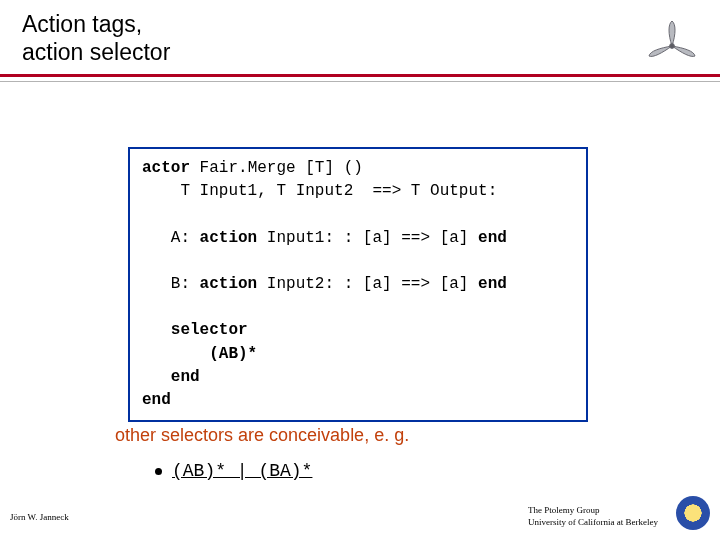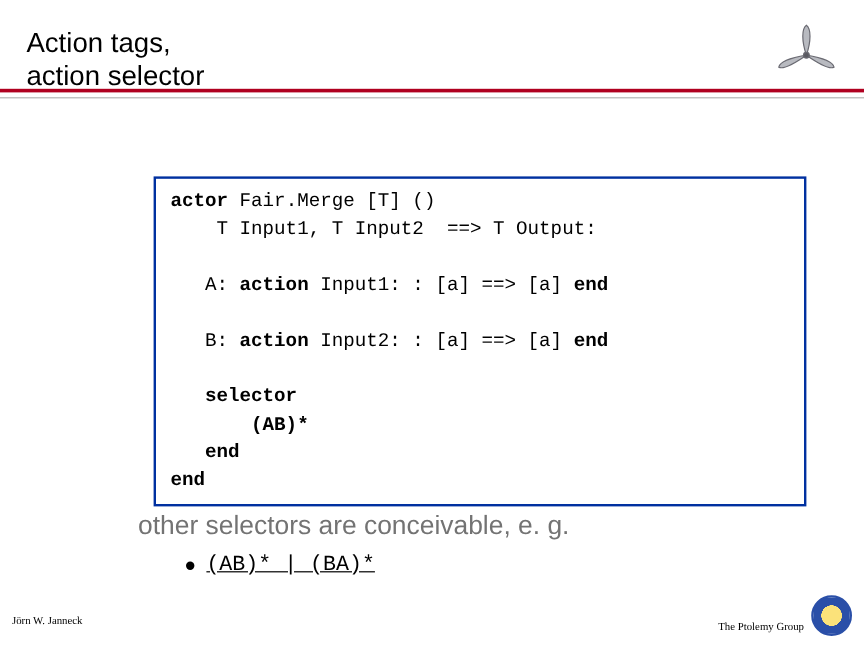--- a/index.html
+++ b/index.html
@@ -1,29 +1,29 @@
 <!DOCTYPE html>
 <html><head>
 <meta charset="utf-8">
 <style>
   * { box-sizing: border-box; margin: 0; padding: 0; }
   html, body { width: 720px; height: 540px; background: #fff; font-family: Verdana, Geneva, sans-serif; }
   .slide { position: relative; width: 720px; height: 540px; background: #fff; overflow: hidden; }
-  .title { position: absolute; left: 22px; top: 21px; font-size: 23px; color: #000; line-height: 1.22; font-family: "Trebuchet MS", Verdana, sans-serif; }
+  .title { position: absolute; left: 22px; top: 10px; font-size: 23px; color: #000; line-height: 1.22; font-family: "Trebuchet MS", Verdana, sans-serif; }
   .logo { position: absolute; right: 22px; top: 20px; width: 52px; height: 52px; }
   .divider { position: absolute; left: 0; top: 74px; width: 720px; height: 8px; border-top: 3px solid #b00020; border-bottom: 1px solid #b3b3b3; }
-  .codebox { position: absolute; left: 128px; top: 147px; width: 544px; border: 2px solid #0030a0; padding: 8px 12px; font-family: "Courier New", monospace; font-size: 16px; line-height: 1.45; white-space: pre; color: #000; }
+  .codebox { position: absolute; left: 128px; top: 147px; width: 460px; border: 2px solid #0030a0; padding: 8px 12px; font-family: "Courier New", monospace; font-size: 16px; line-height: 1.45; white-space: pre; color: #000; }
   .codebox .kw { font-weight: bold; }
-  .body-text { position: absolute; left: 115px; top: 425px; font-size: 22px; color: #737373; font-family: Verdana, sans-serif; }
+  .body-text { position: absolute; left: 115px; top: 425px; font-size: 18px; color: #c2410c; font-family: Verdana, sans-serif; }
   .bullets { position: absolute; left: 155px; top: 458px; font-family: "Courier New", monospace; font-size: 18px; color: #000; line-height: 1.45; text-decoration: underline; }
   .bullets .row { display: flex; align-items: center; }
   .bullets .dot { width: 7px; height: 7px; background: #000; border-radius: 50%; margin-right: 10px; flex-shrink: 0; }
   .footer-left { position: absolute; left: 10px; bottom: 18px; font-size: 9px; color: #000; font-family: Georgia, serif; }
   .footer-center { position: absolute; left: 0; right: 0; bottom: 14px; text-align: center; font-size: 11px; color: #000; font-family: Verdana, sans-serif; }
-  .footer-right { position: absolute; right: 50px; bottom: 12px; text-align: left; font-size: 9px; color: #000; font-family: Georgia, serif; line-height: 1.35; }
+  .footer-right { position: absolute; right: 62px; bottom: 12px; text-align: left; font-size: 9px; color: #000; font-family: Georgia, serif; line-height: 1.35; }
   .seal { position: absolute; right: 10px; bottom: 10px; width: 34px; height: 34px; border-radius: 50%; border: 2px solid #2a4fa8; background: radial-gradient(circle at 50% 50%, #fbe27a 0 40%, #2a4fa8 41% 100%); }
 </style>
 </head>
 <body>
 
 <div class="slide">
 
   <div class="title">
     <span>Action tags,</span><br>
     <span>action selector</span>
@@ -59,16 +59,17 @@
   <div class="bullets">
     <div class="row">
       <span class="dot"></span>
       <span>(AB)* | (BA)*</span>
     </div>
   </div>
 
   <div class="footer-left">Jörn W. Janneck</div>
   <div class="footer-right">
     <div>The Ptolemy Group</div>
+    <div>University of California at Berkeley</div>
   </div>
   <div class="seal"></div>
 
 </div>
 
 </body></html>

